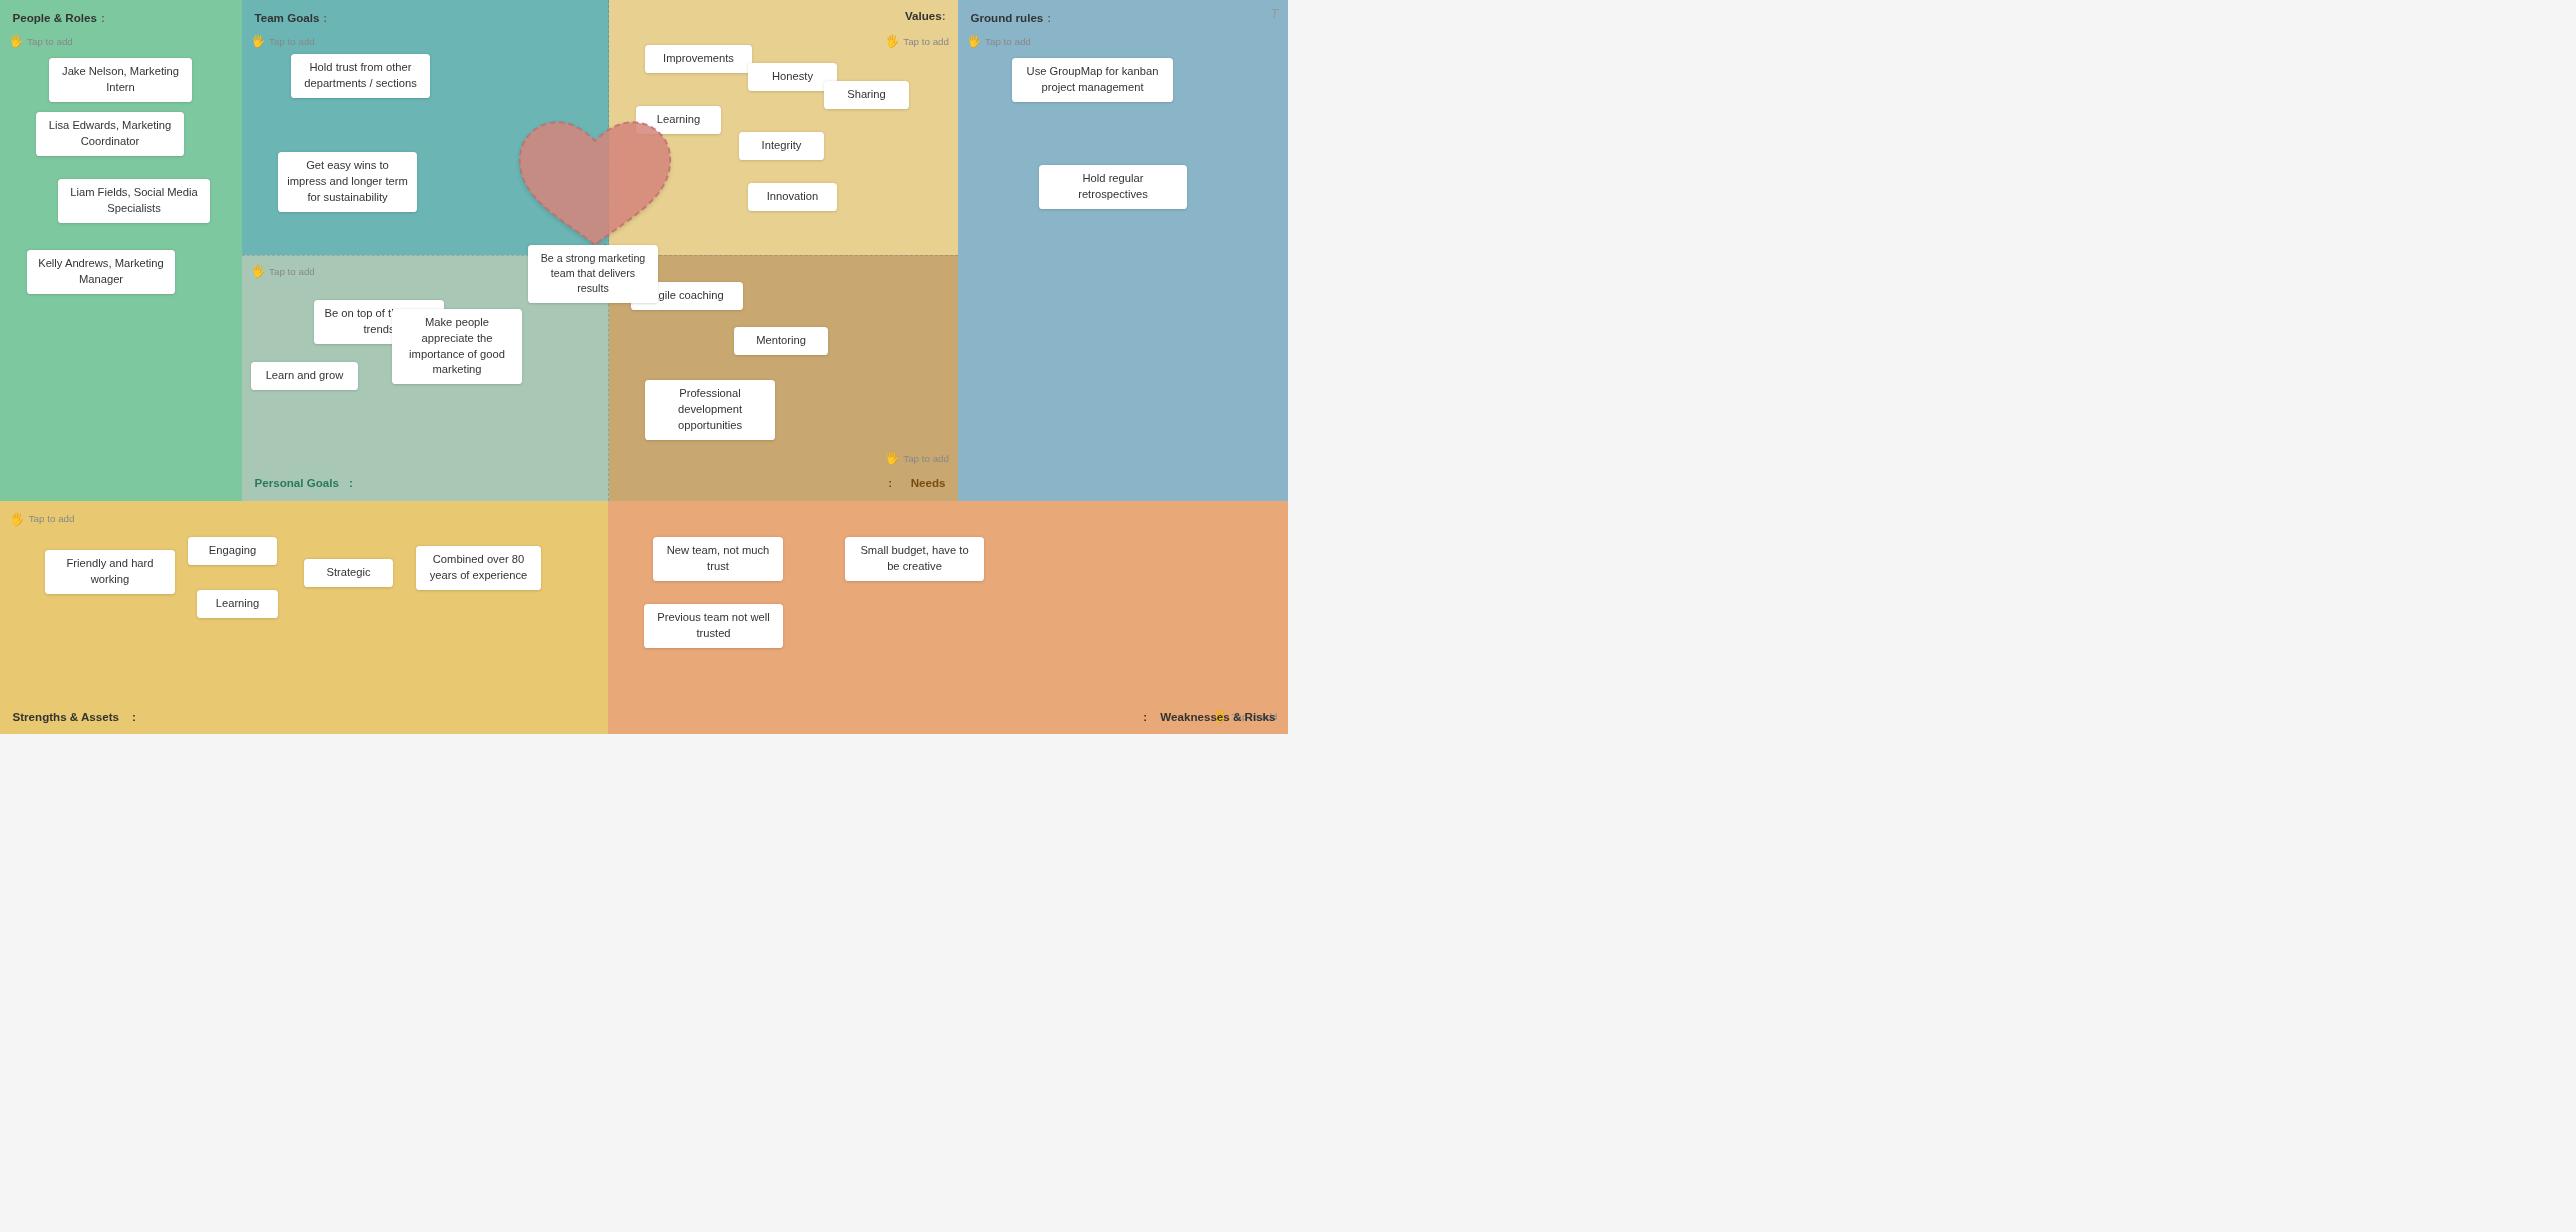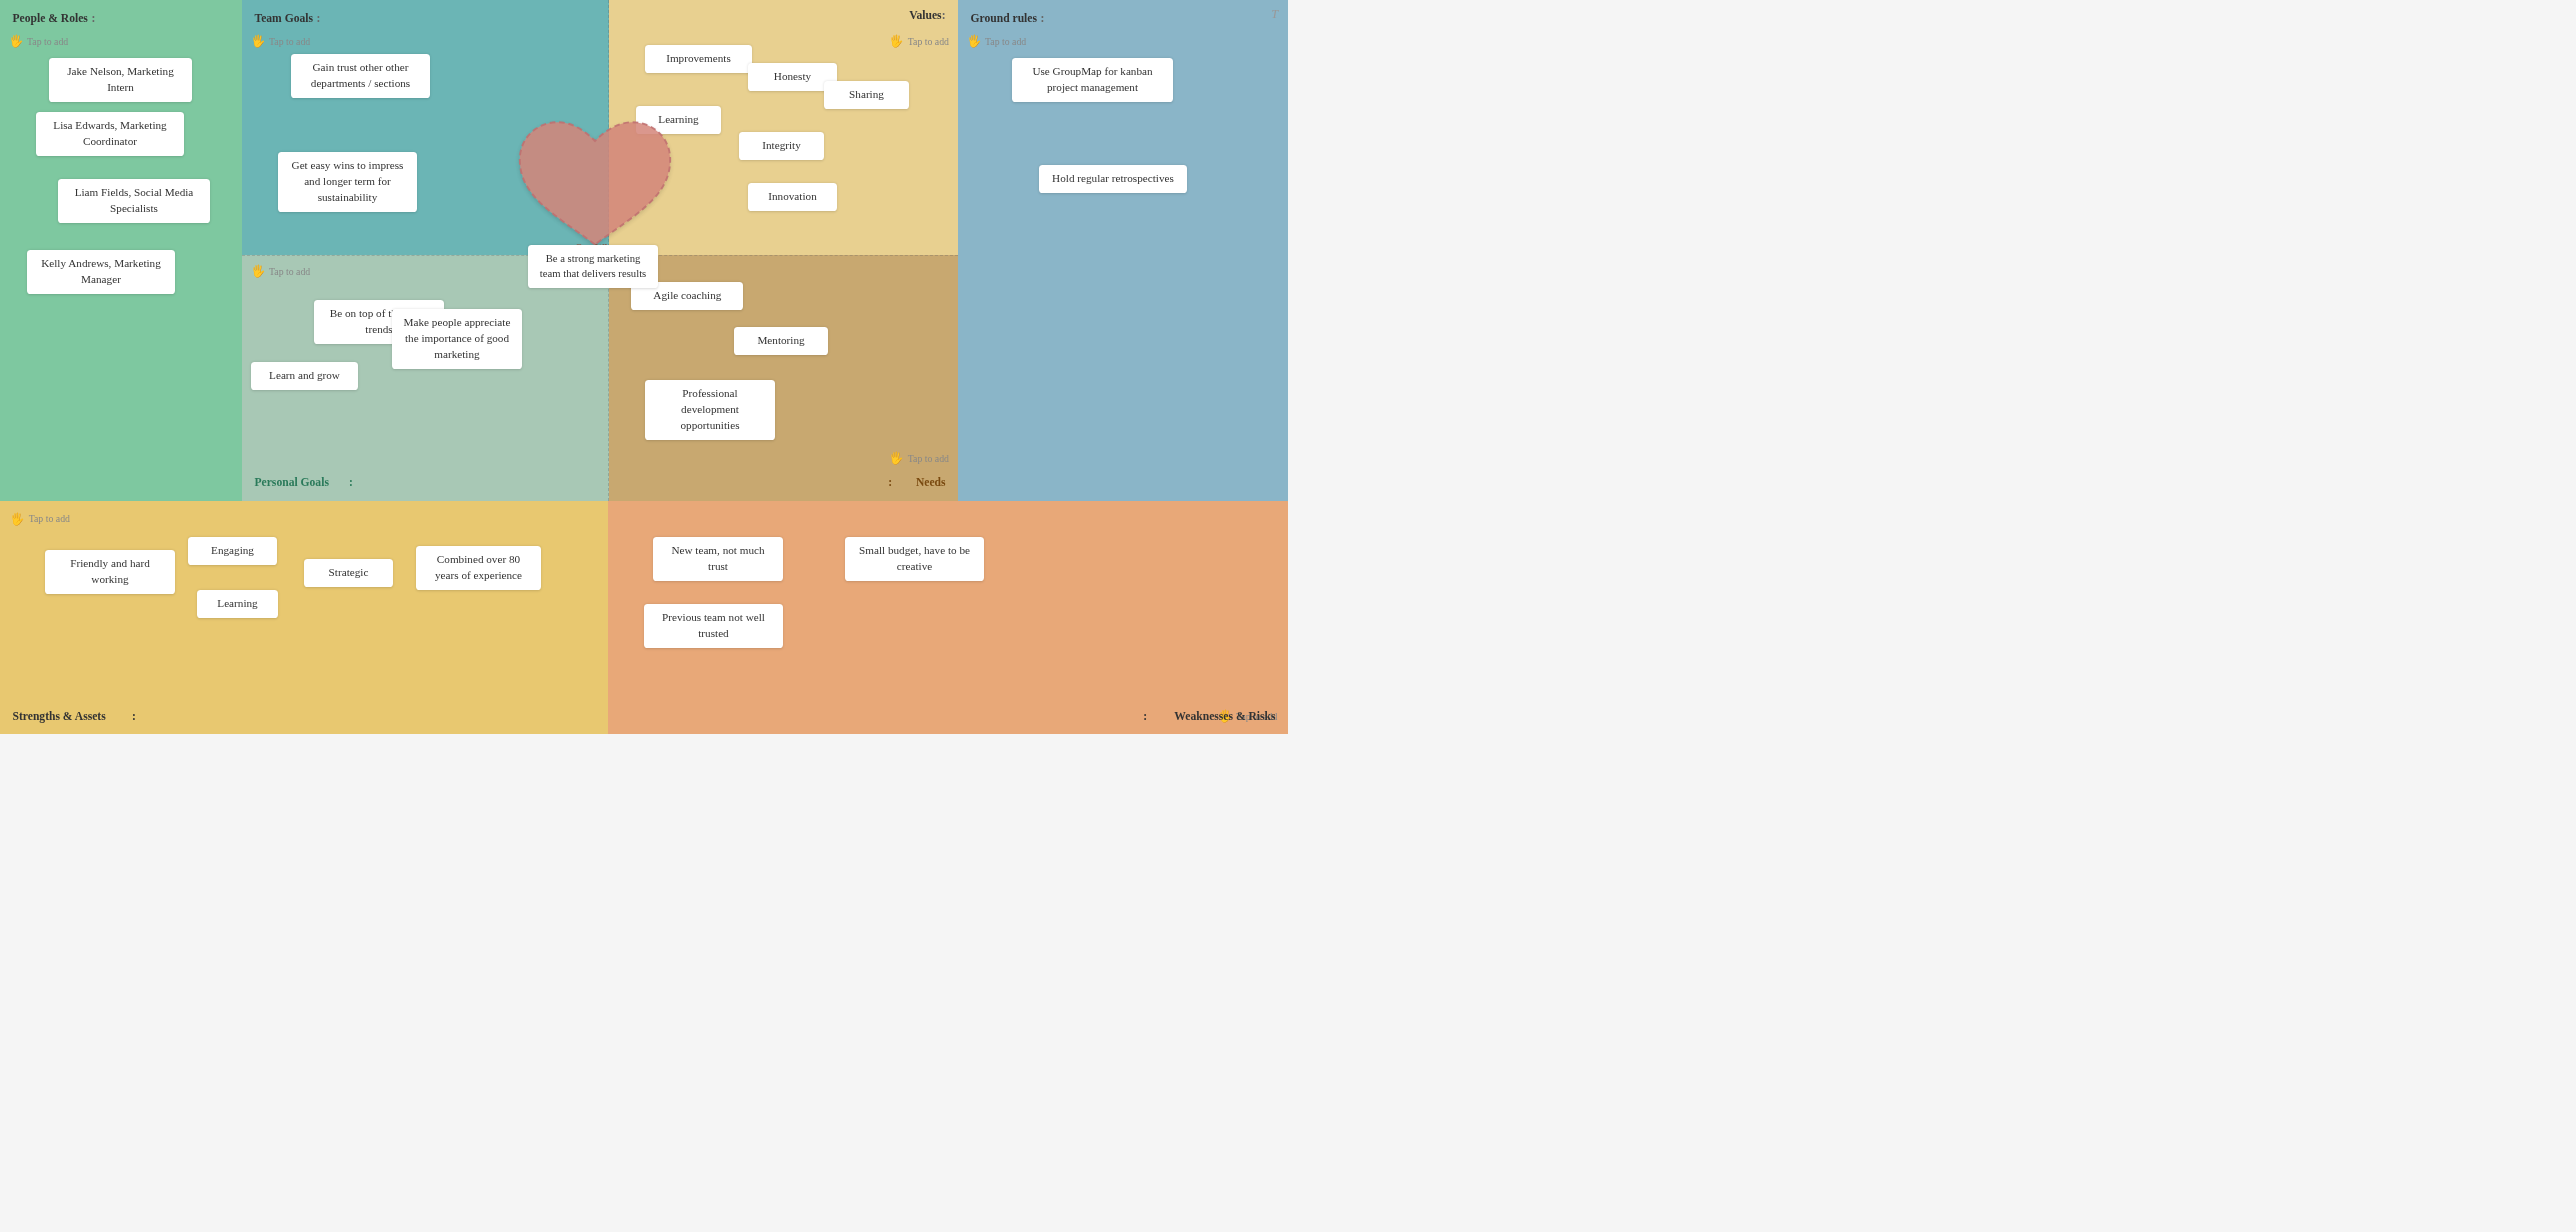--- a/index.html
+++ b/index.html
@@ -41,21 +41,21 @@
       cursor: pointer;
     }
 
     .tap-icon {
       font-size: 11.6px;
     }
   </style>
 </head>
 <body>
 
-<div style="width:1288px; height:933px; position:relative; overflow:hidden; font-family:Liberation Serif, serif;">
+<div style="width:1288px; height:933px; position:relative; overflow:hidden; font-family:Liberation Sans, sans-serif;">
 
   <div style="display:flex; height:501px; position:relative;">
 
     <div style="width:242px; background:#7ec8a0; position:relative; flex-shrink:0;">
       <div style="padding:9px 12.5px 3.6px 12.5px;">
         <span class="section-label" style="position:relative; font-size:11.6px; font-weight:700; color:#333;">People &amp; Roles</span>
         <span style="color:#666; font-size:11.6px; font-weight:700;"> :</span>
       </div>
       <div class="tap-btn" style="top:34px; left:9px;">
         <span class="tap-icon">🖐</span>
@@ -73,21 +73,21 @@
       <div style="height:255px; background:#6bb5b5; position:relative;">
         <div style="padding:9px 12.5px 3.6px 12.5px;">
           <span style="font-size:11.6px; font-weight:700; color:#333;">Team Goals</span>
           <span style="color:#666; font-size:11.6px; font-weight:700;"> :</span>
         </div>
         <div class="tap-btn" style="top:34px; left:9px;">
           <span class="tap-icon">🖐</span>
           <span>Tap to add</span>
         </div>
 
-        <div class="card-white" style="top:54px; left:49px; width:139px;">Gain trust other other departments / sections</div>
+        <div class="card-white" style="top:54px; left:49px; width:139px;">Hold trust from other departments / sections</div>
         <div class="card-white" style="top:152px; left:36px; width:139px;">Get easy wins to impress and longer term for sustainability</div>
       </div>
 
       <div style="border-top:1.8px dashed rgba(100,100,100,0.3); position:absolute; top:255px; left:0; right:0; z-index:5;"></div>
 
       <div style="height:246px; background:#a8c8b5; position:relative;">
         <div class="tap-btn" style="top:9px; left:9px;">
           <span class="tap-icon">🖐</span>
           <span>Tap to add</span>
         </div>

